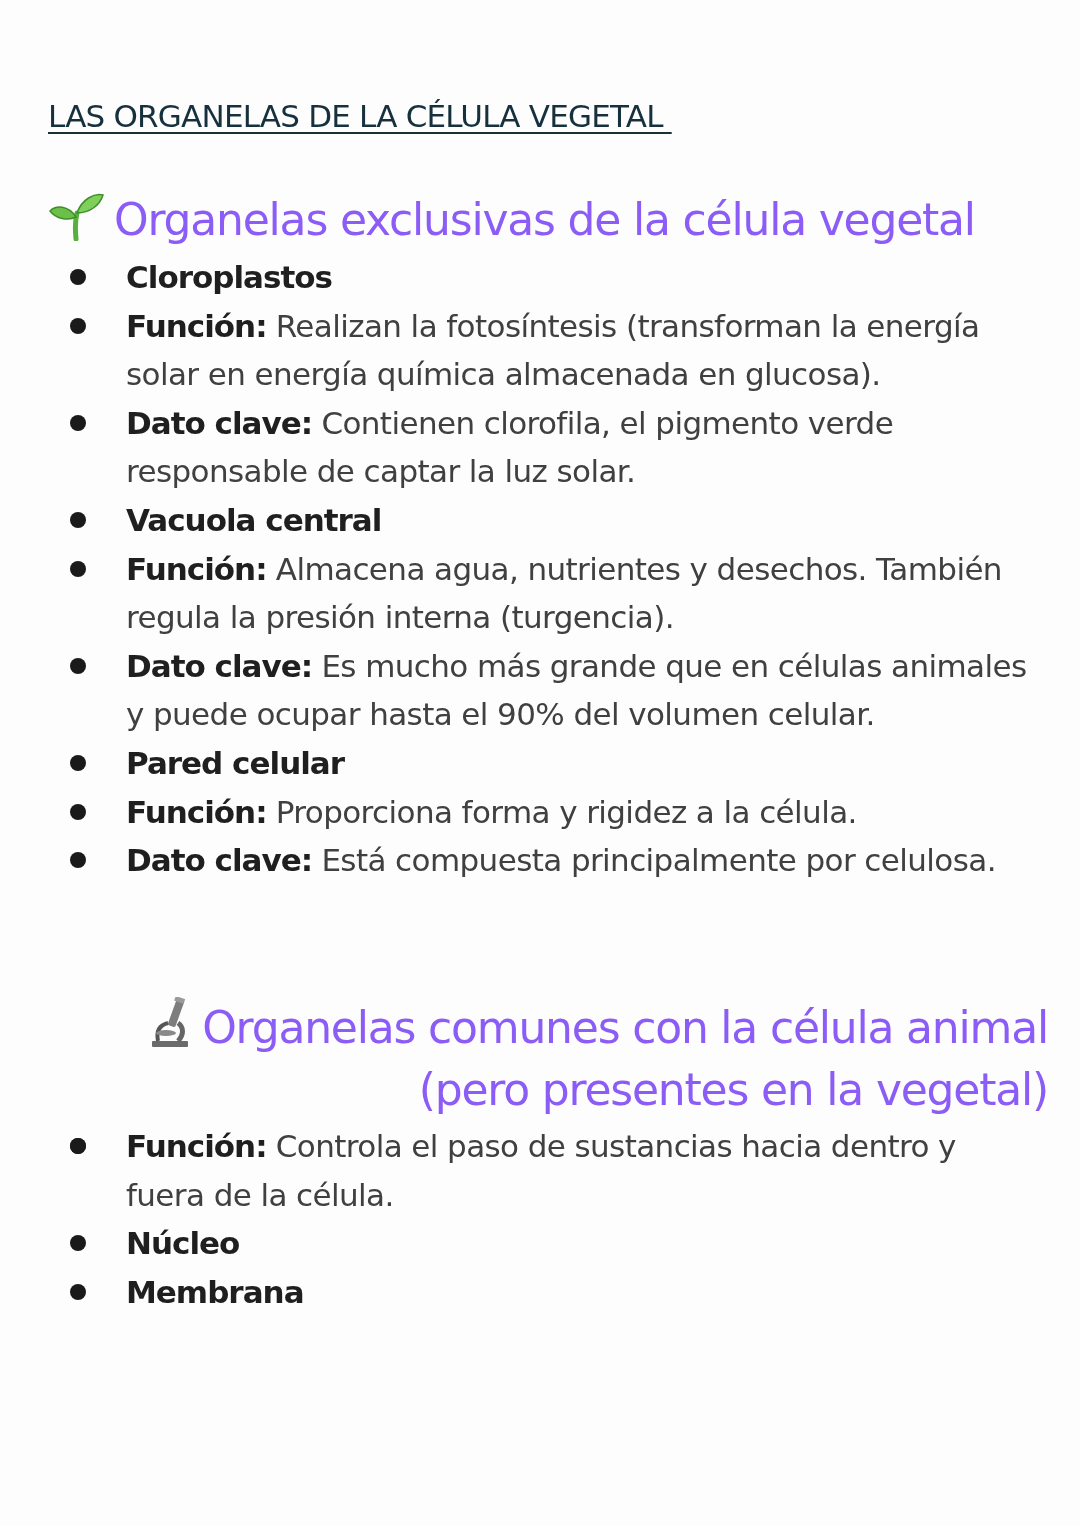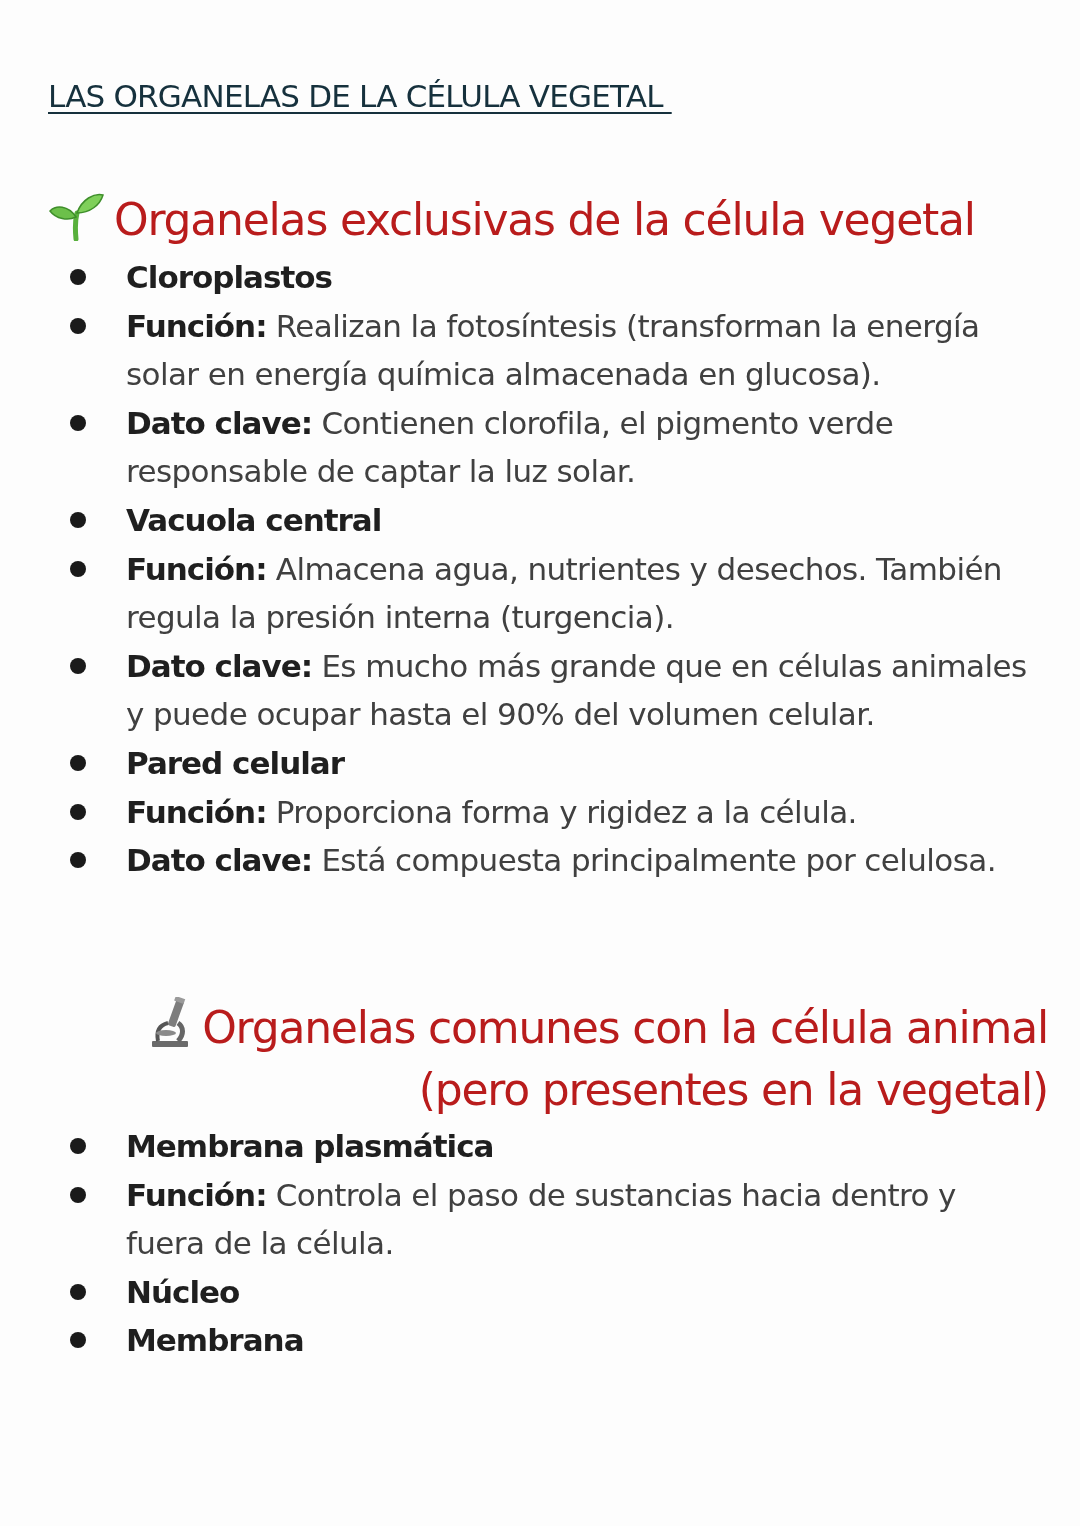--- a/index.html
+++ b/index.html
@@ -11,39 +11,39 @@
       width: 1080px;
       height: 1526px;
       position: relative;
       overflow: hidden;
       font-family: "DejaVu Sans", "Liberation Sans", sans-serif;
       color: #2a2a2a;
     }
     .doc-title {
       position: absolute;
       left: 48px;
-      top: 78px;
+      top: 98px;
       font-size: 31px;
       letter-spacing: -0.8px;
       color: #16313d;
       text-decoration: underline;
       text-decoration-thickness: 2px;
       text-underline-offset: 5px;
       white-space: pre;
       margin: 0;
       font-weight: normal;
     }
     .section-heading {
       position: absolute;
       left: 48px;
       font-size: 44px;
       letter-spacing: -1.2px;
       line-height: 62px;
       font-weight: normal;
-      color: #b91c1c;
+      color: #8b5cf6;
       margin: 0;
     }
     .section-heading .emoji {
       display: inline-block;
       width: 56px;
       height: 48px;
       vertical-align: -6px;
       margin-right: 10px;
     }
     .bullets {
@@ -115,17 +115,17 @@
       <rect x="24" y="2" width="8" height="28" rx="2" fill="#7d7d7d" transform="rotate(20 28 16)"></rect>
       <rect x="22" y="0" width="10" height="5" fill="#9a9a9a" transform="rotate(20 28 16)"></rect>
       <path d="M10 44 C8 34 12 28 20 26" stroke="#555" stroke-width="4" fill="none"></path>
       <ellipse cx="18" cy="36" rx="10" ry="3" fill="#8a8a8a"></ellipse>
       <path d="M30 44 C36 38 36 30 30 26" stroke="#666" stroke-width="5" fill="none"></path>
     </svg>
   </span><span>Organelas comunes con la célula animal (pero presentes en la vegetal)</span>
 </h2>
 
 <ul class="bullets" style="top:1122px;">
-  <li><span class="dot"></span><span class="strong">Membrana plasmática</span><span class="body"></span></li>
+  <li><span class="dot"></span><span class="body"></span></li>
   <li><span class="dot"></span><span class="strong">Función:</span><span class="body"> Controla el paso de sustancias hacia dentro y fuera de la célula.</span></li>
   <li><span class="dot"></span><span class="strong">Núcleo</span><span class="body"></span></li>
   <li><span class="dot"></span><span class="strong">Membrana</span><span class="body"></span></li>
 </ul>
 
 </body></html>

